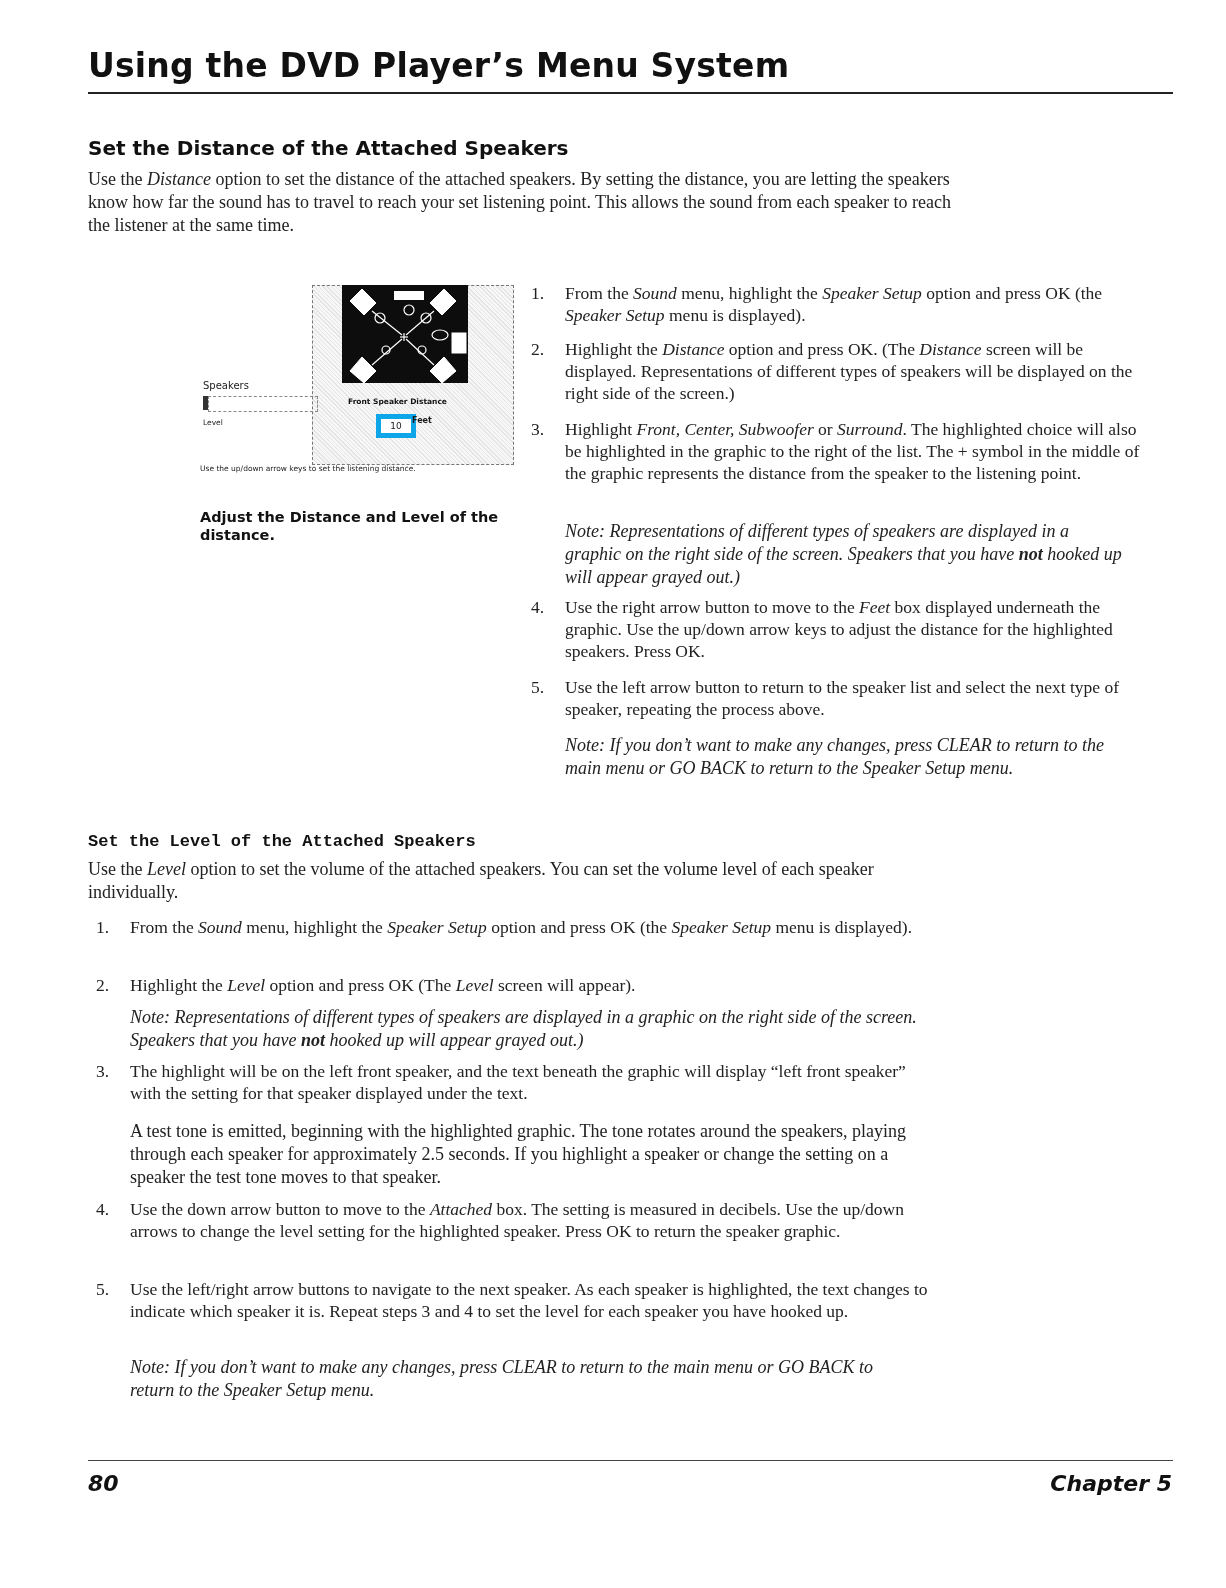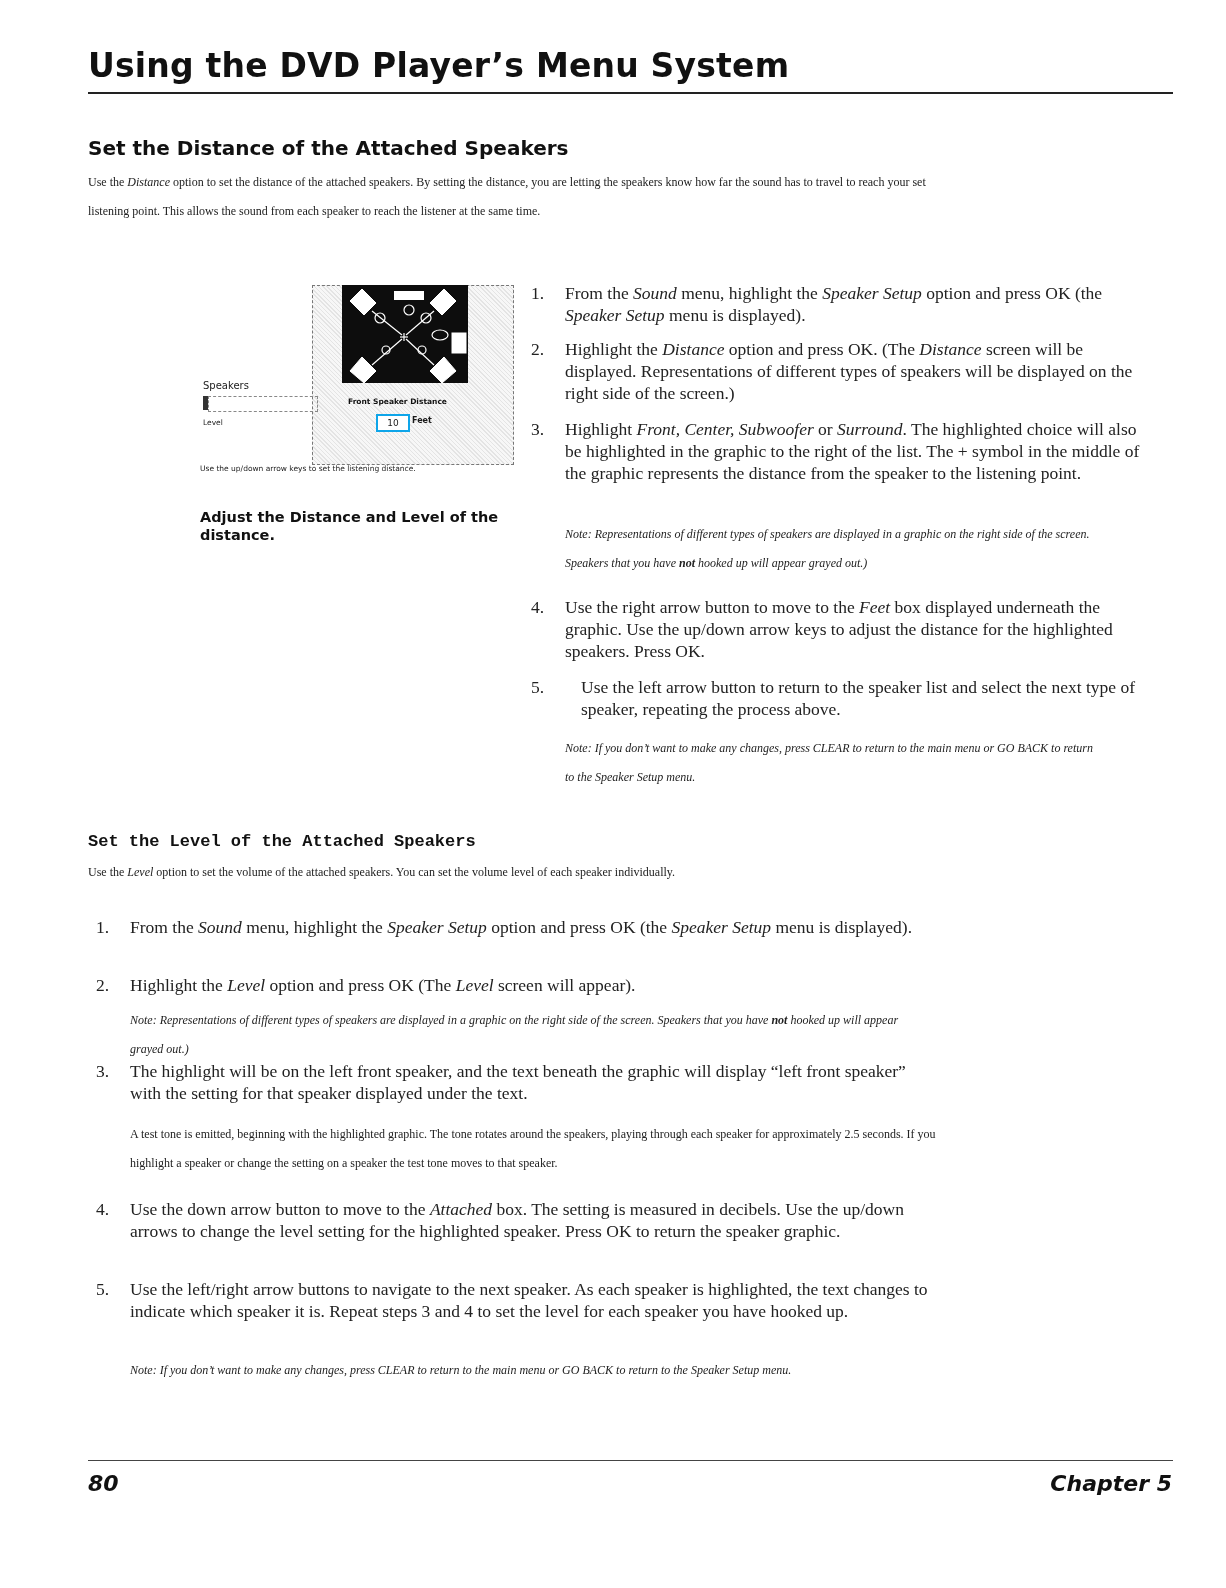--- a/index.html
+++ b/index.html
@@ -3,42 +3,42 @@
 <meta charset="utf-8">
 <style>
   html, body { margin:0; padding:0; background:#ffffff; }
   body { width:1226px; height:1588px; position:relative; overflow:hidden; color:#1a1a1a; font-family:"Liberation Serif", serif; }
   .abs { position:absolute; }
   .title { left:88px; top:46px; font-family:"DejaVu Sans", sans-serif; font-weight:bold; font-size:33px; letter-spacing:0.2px; color:#111; }
   .title-rule { left:88px; top:92px; width:1085px; height:2px; background:#222; }
   .h2 { font-family:"DejaVu Sans", sans-serif; font-weight:bold; color:#111; }
   .h2.big { font-size:20px; }
   .h2.small { font-size:17px; }
-  .para { font-size:12px; line-height:29px; color:#222; }
+  .para { font-size:18px; line-height:23px; color:#222; }
   .para i, .step i { font-style:italic; }
   .step { position:absolute; font-size:17.5px; line-height:22px; color:#222; }
   .step .num { position:absolute; left:0; top:0; width:24px; }
   .step .txt { position:absolute; left:34px; top:0; }
   .note { font-style:italic; }
   .note b { font-weight:bold; }
   .figure-caption { left:200px; top:508px; width:300px; font-family:"DejaVu Sans", sans-serif; font-weight:bold; font-size:14.5px; line-height:18px; color:#111; }
   .fig-small { left:200px; top:464px; font-family:"DejaVu Sans", sans-serif; font-size:7.5px; color:#222; }
   .footer-rule { left:88px; top:1460px; width:1085px; height:1px; background:#444; }
   .page-num { left:88px; top:1471px; font-family:"DejaVu Sans", sans-serif; font-weight:bold; font-style:italic; font-size:22px; color:#111; }
   .chapter { right:54px; top:1471px; font-family:"DejaVu Sans", sans-serif; font-weight:bold; font-style:italic; font-size:22px; color:#111; }
   
   .screen { left:312px; top:285px; width:200px; height:178px; border:1px dashed #777;
     background: repeating-linear-gradient(45deg,#e4e4e4 0 1px,#f7f7f7 1px 3px); }
   .graphic { left:342px; top:285px; width:126px; height:98px; background:#0d0d0d; }
   .speakers-lbl { left:203px; top:380px; font-family:"DejaVu Sans", sans-serif; font-size:10px; }
   .level-lbl { left:203px; top:418px; font-family:"DejaVu Sans", sans-serif; font-size:7.5px; }
   .list-box { left:208px; top:396px; width:108px; height:14px; border:1px dashed #888; }
   .list-marker { left:203px; top:396px; width:5px; height:14px; background:#333; }
   .fsd { left:348px; top:397px; font-family:"DejaVu Sans", sans-serif; font-weight:bold; font-size:7.5px; color:#111; }
-  .feet-box { left:376px; top:414px; width:30px; height:14px; border:2px solid #0ea5e9; background:#fff; text-align:center; font-family:"DejaVu Sans", sans-serif; font-size:9px; line-height:14px; }
+  .feet-box { left:376px; top:414px; width:30px; height:14px; border:5px solid #0ea5e9; background:#fff; text-align:center; font-family:"DejaVu Sans", sans-serif; font-size:9px; line-height:14px; }
   .feet-lbl { left:412px; top:416px; font-family:"DejaVu Sans", sans-serif; font-weight:bold; font-size:8px; }
 </style>
 </head>
 <body>
 
 <div class="abs title">Using the DVD Player’s Menu System</div>
 <div class="abs title-rule"></div>
 
 <div class="abs h2 big" style="left:88px;top:136px;">Set the Distance of the Attached Speakers</div>
 <div class="abs para" style="left:88px;top:168px;width:880px;"><span>Use the </span><i>Distance</i><span> option to set the distance of the attached speakers. By setting the distance, you are letting the speakers know how far the sound has to travel to reach your set listening point. This allows the sound from each speaker to reach the listener at the same time.</span></div>
@@ -92,21 +92,21 @@
   <span class="num">3.</span>
   <span class="txt" style="width:586px;"><span>Highlight </span><i>Front, Center, Subwoofer</i><span> or </span><i>Surround</i><span>. The highlighted choice will also be highlighted in the graphic to the right of the list. The + symbol in the middle of the graphic represents the distance from the speaker to the listening point.</span></span>
 </div>
 <div class="abs para note" style="left:565px;top:520px;width:560px;"><span>Note: Representations of different types of speakers are displayed in a graphic on the right side of the screen. Speakers that you have </span><b>not</b><span> hooked up will appear grayed out.)</span></div>
 <div class="step" style="left:531px;top:596px;width:620px;">
   <span class="num">4.</span>
   <span class="txt" style="width:586px;"><span>Use the right arrow button to move to the </span><i>Feet</i><span> box displayed underneath the graphic. Use the up/down arrow keys to adjust the distance for the highlighted speakers. Press OK.</span></span>
 </div>
 <div class="step" style="left:531px;top:676px;width:620px;">
   <span class="num">5.</span>
-  <span class="txt" style="width:586px;margin-left:16px;"><span>Use the left arrow button to return to the speaker list and select the next type of speaker, repeating the process above.</span></span>
+  <span class="txt" style="width:586px;"><span>Use the left arrow button to return to the speaker list and select the next type of speaker, repeating the process above.</span></span>
 </div>
 <div class="abs para note" style="left:565px;top:734px;width:540px;">Note: If you don’t want to make any changes, press CLEAR to return to the main menu or GO BACK to return to the Speaker Setup menu.</div>
 
 <div class="abs h2 small" style="left:88px;top:832px;font-family:Liberation Mono, monospace;">Set the Level of the Attached Speakers</div>
 <div class="abs para" style="left:88px;top:858px;width:860px;"><span>Use the </span><i>Level</i><span> option to set the volume of the attached speakers. You can set the volume level of each speaker individually.</span></div>
 
 <div class="step" style="left:96px;top:916px;width:840px;">
   <span class="num">1.</span>
   <span class="txt" style="width:806px;"><span>From the </span><i>Sound</i><span> menu, highlight the </span><i>Speaker Setup</i><span> option and press OK (the </span><i>Speaker Setup</i><span> menu is displayed).</span></span>
 </div>

